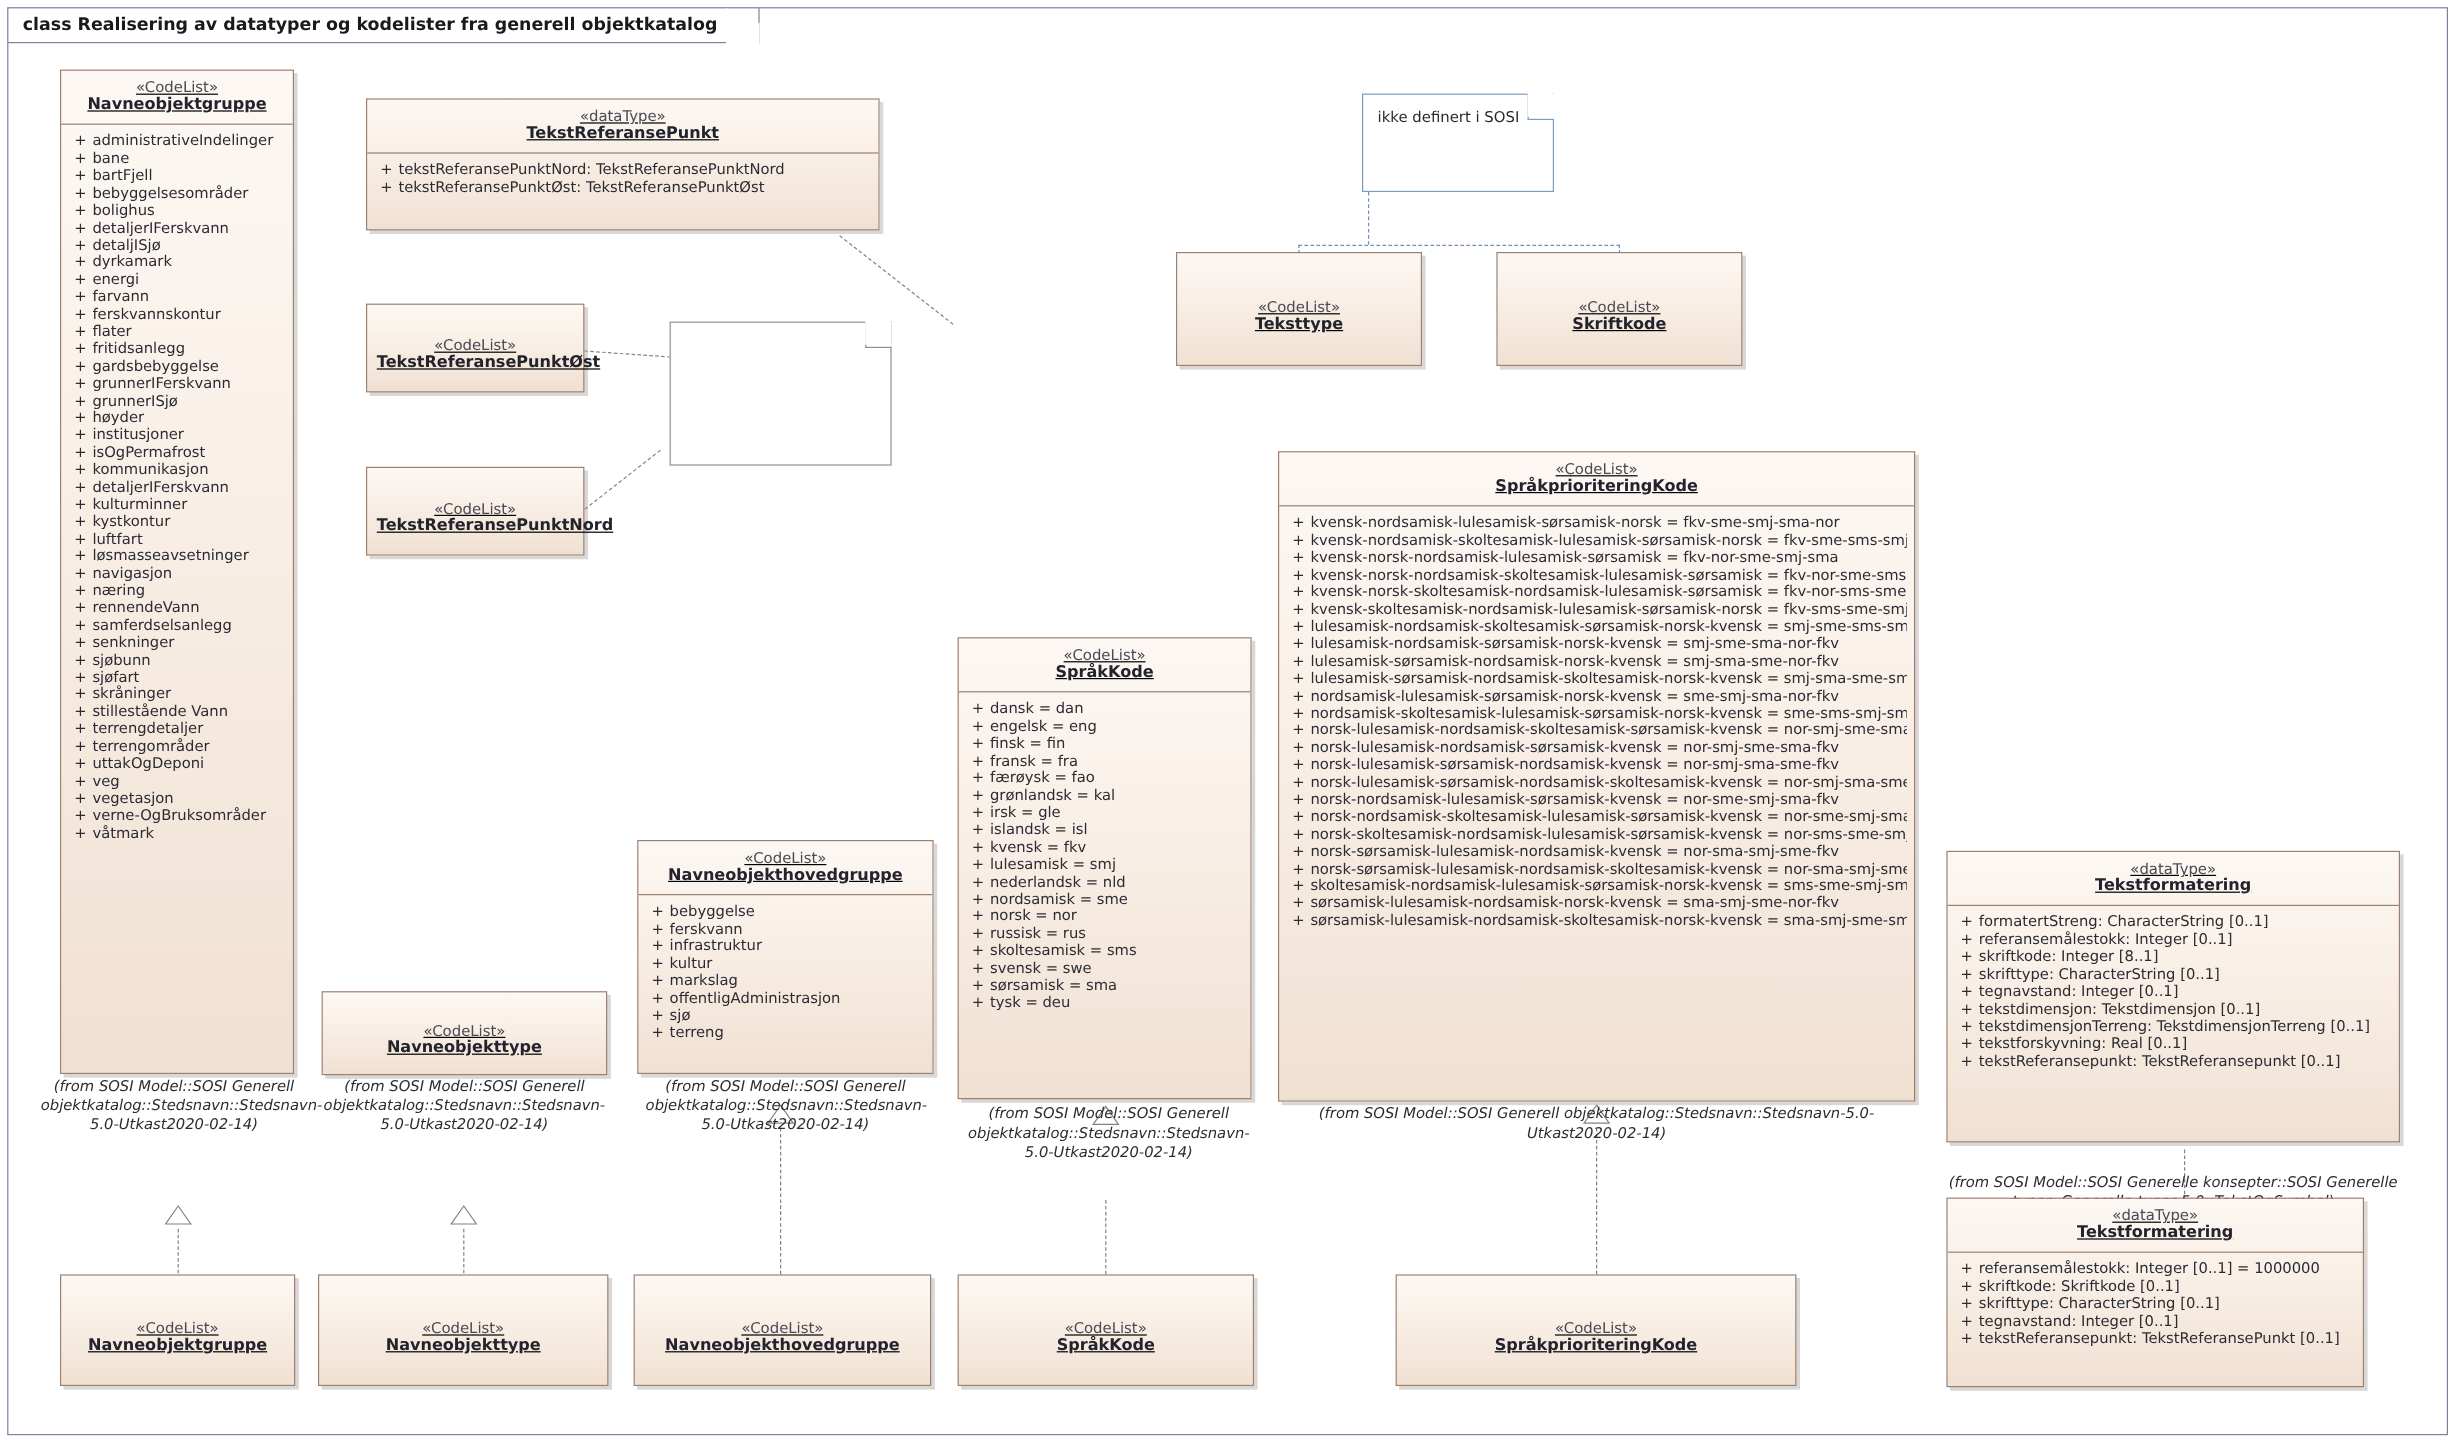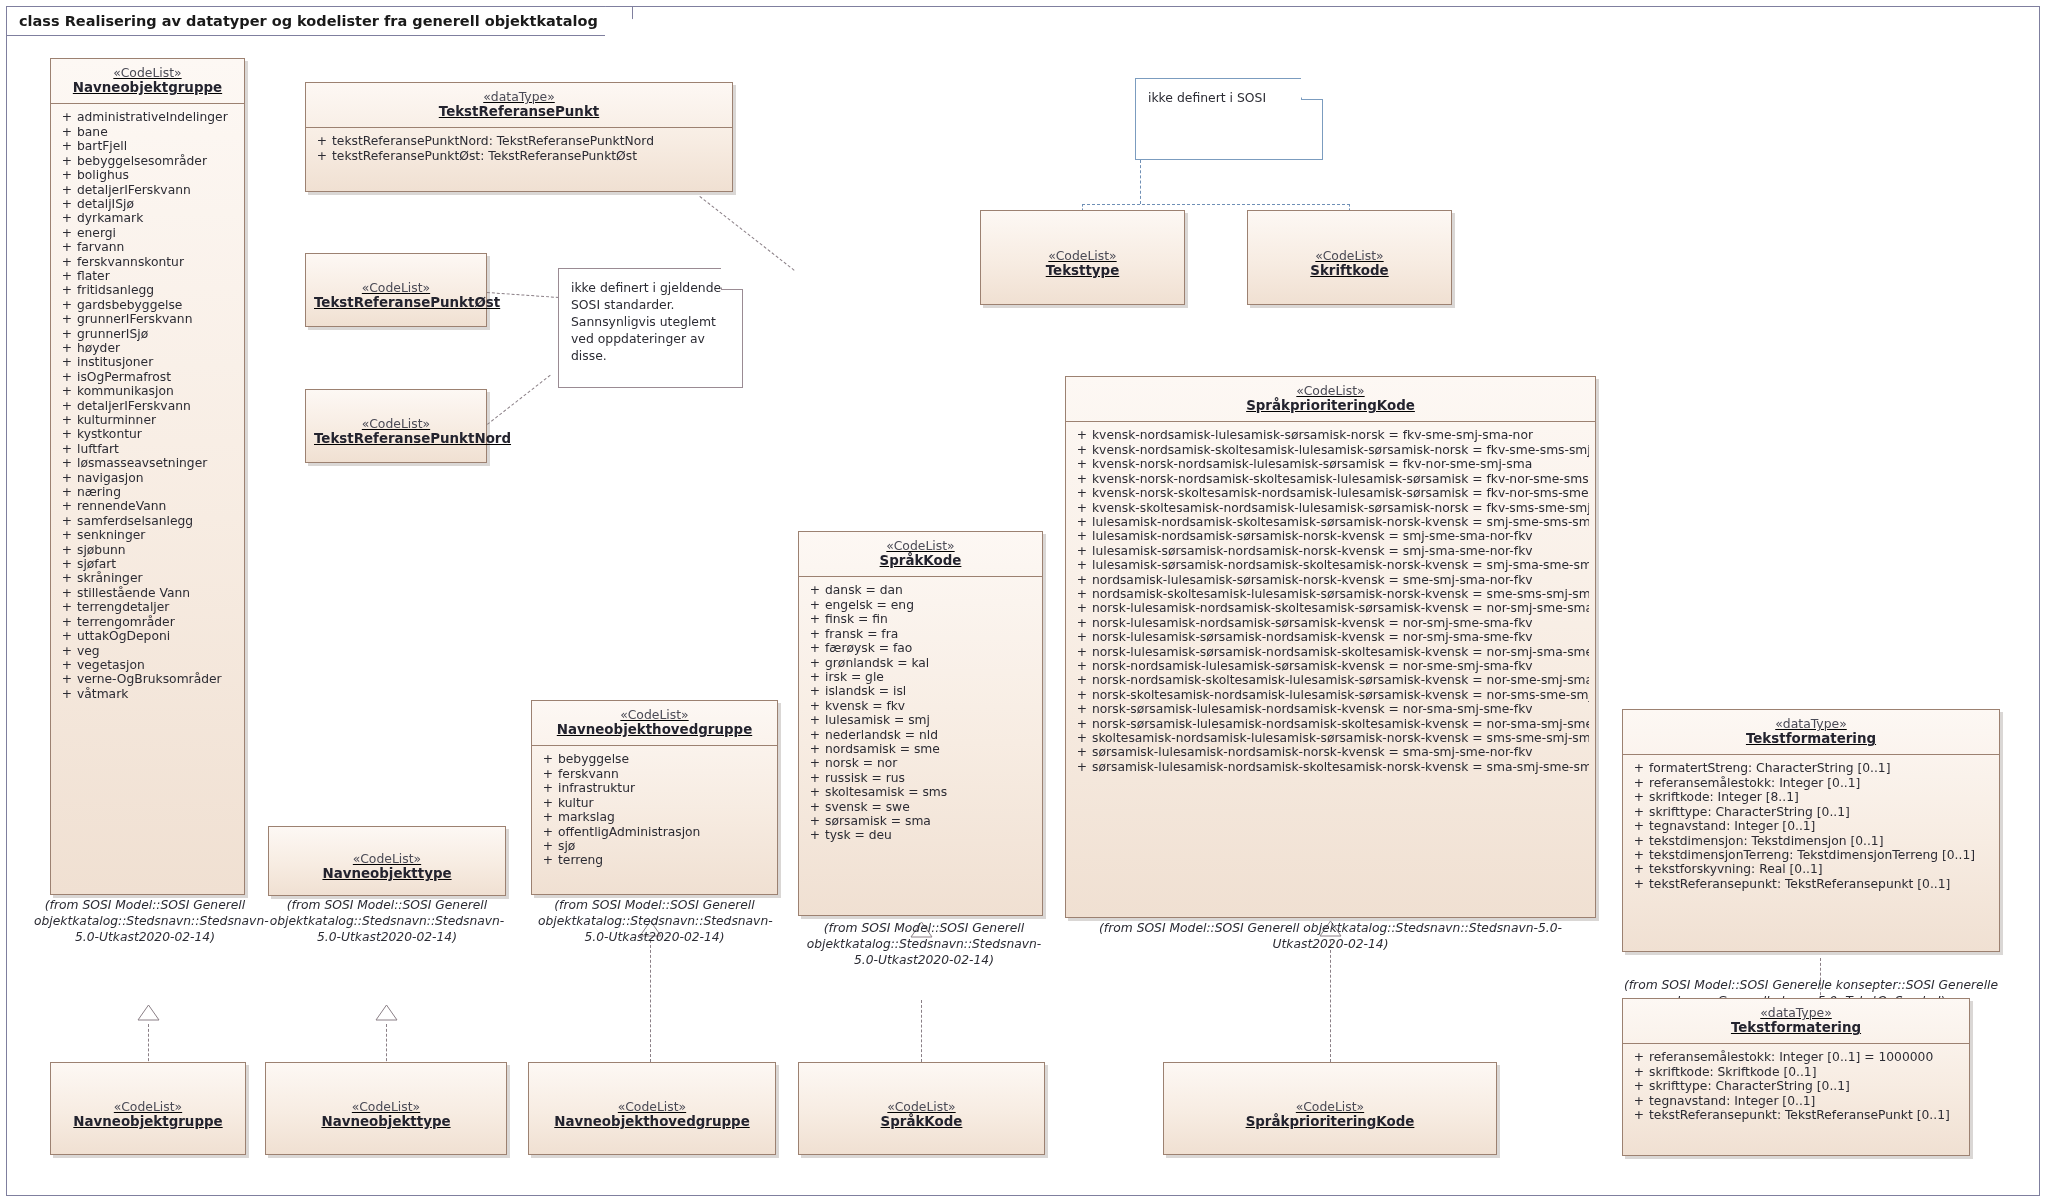--- a/index.html
+++ b/index.html
@@ -144,28 +144,27 @@
 
   <div class="diag" style="left:487px;top:292px;width:72px;transform:rotate(4deg);"></div>
 
   <div class="diag" style="left:487px;top:424px;width:80px;transform:rotate(-38deg);"></div>
 
   <div class="dash v blue" style="left:1140px;top:160px;height:44px;"></div>
   <div class="dash h blue" style="left:1082px;top:204px;width:268px;"></div>
   <div class="dash v blue" style="left:1082px;top:204px;height:7px;"></div>
   <div class="dash v blue" style="left:1349px;top:204px;height:7px;"></div>
 
-  <div class="note blue" style="left:1135px;top:78px;width:188px;height:82px;">
+  <div class="note blue" style="left:1135px;top:78px;width:160px;height:82px;">
     <span class="fold"></span>
     <div class="ntxt">ikke definert i SOSI</div>
   </div>
 
   <div class="note" style="left:558px;top:268px;width:185px;height:120px;">
     <span class="fold"></span>
-    <div class="ntxt">ikke definert i gjeldende SOSI standarder. Sannsynligvis uteglemt ved oppdateringer av disse.</div>
   </div>
 
   <div class="uml" style="left:50px;top:58px;width:195px;height:837px;">
     <div class="hdr">
       <span class="stereo">«CodeList»</span>
       <span class="cname">Navneobjektgruppe</span>
     </div>
     <div class="sep"></div>
     <div class="attrs">
         <div class="attr">

